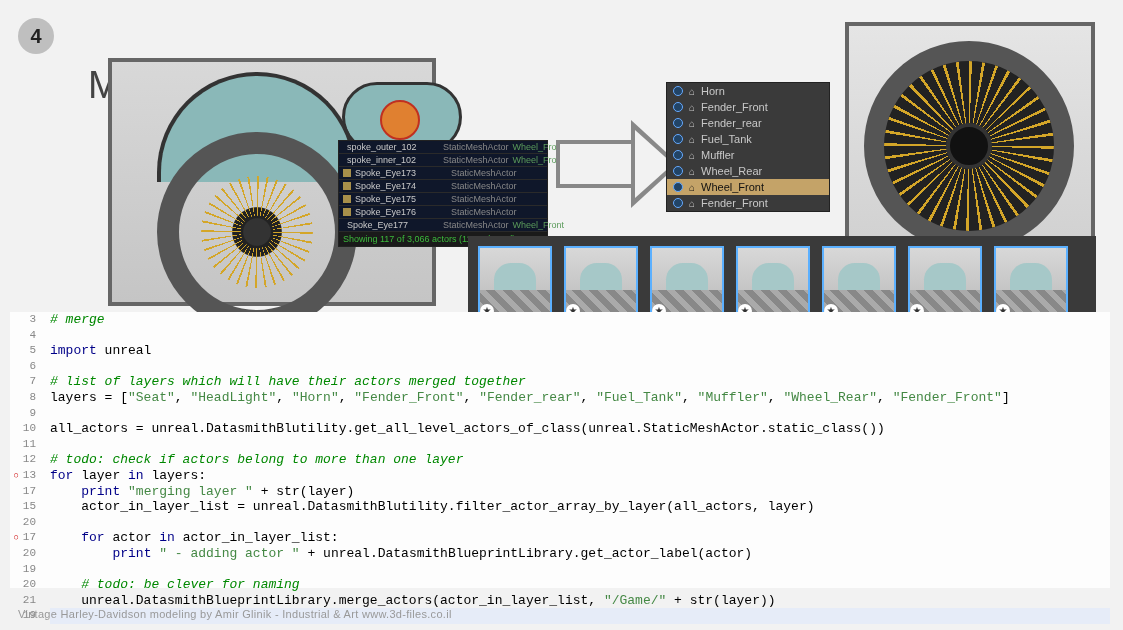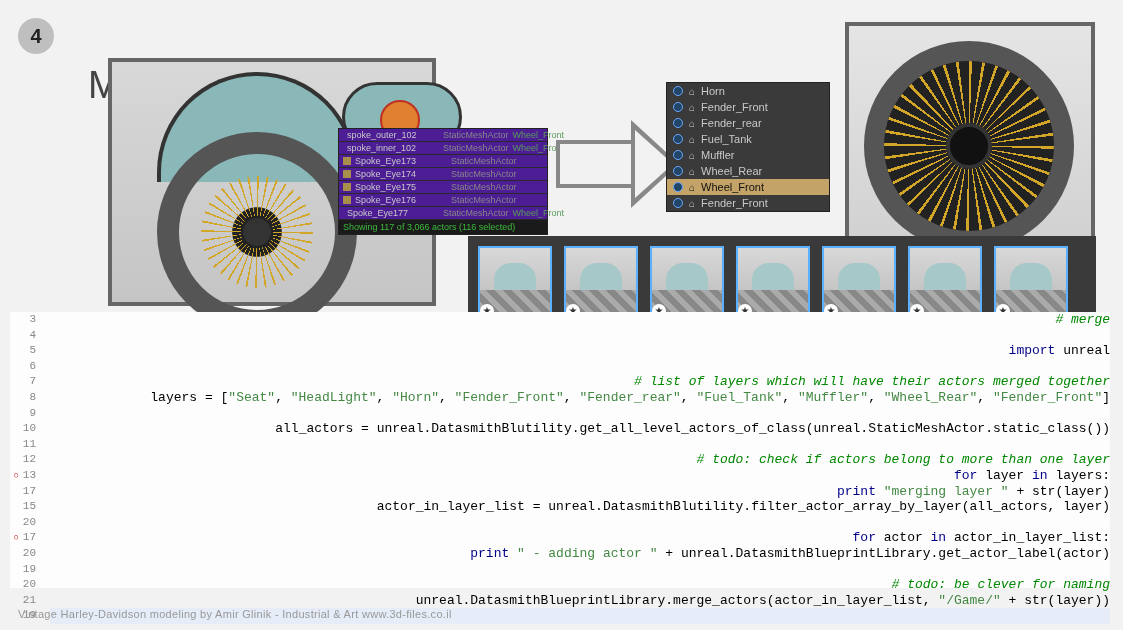--- a/index.html
+++ b/index.html
@@ -11,21 +11,21 @@
   
   .moto-img { position: absolute; left: 108px; top: 58px; width: 328px; height: 248px; background: linear-gradient(180deg,#d8d8d8 0%, #c5c5c5 100%); border: 4px solid #666; }
   .moto-img .wheel { position: absolute; left: 45px; bottom: -30px; width: 200px; height: 200px; border-radius: 50%; border: 22px solid #555; background: radial-gradient(circle,#333 0%,#333 12%,#222 13%,#222 22%, transparent 23%); }
   .moto-img .wheel .spokes::before { content:""; position: absolute; inset:0; background: repeating-conic-gradient(#d4a628 0deg 2deg, transparent 2deg 10deg); border-radius:50%; mask: radial-gradient(circle, transparent 20%, black 21%, black 78%, transparent 79%); -webkit-mask: radial-gradient(circle, transparent 20%, black 21%, black 78%, transparent 79%);}
   .moto-img .wheel .spokes { position:absolute; inset:22px; }
   .moto-img .fender { position: absolute; left: 45px; top: 10px; width: 200px; height: 110px; border-radius: 100px 100px 0 0; border: 4px solid #333; border-bottom: none; background: #8ab8b8; }
   .moto-img .tank { position: absolute; right: -30px; top: 20px; width: 120px; height: 70px; border-radius: 40px; background: #8ab8b8; border: 3px solid #333;}
   .moto-img .tank .logo { position:absolute; left:35px; top:15px; width:40px; height:40px; border-radius:50%; background:#e08030; border:2px solid #c03020;}
 
   
-  .outliner-a { position: absolute; left: 338px; top: 128px; width: 210px; background: #4c1d95; font-size: 9px; color: #c8c8c8; border: 1px solid #222; }
+  .outliner-a { position: absolute; left: 338px; top: 140px; width: 210px; background: #0f172a; font-size: 9px; color: #c8c8c8; border: 1px solid #222; }
   .outliner-a .row { display:flex; align-items:center; gap:4px; padding: 1px 4px; border-bottom: 1px solid #2a2a2a;}
   .outliner-a .row .ico { width:8px; height:8px; background:#a8904a; }
   .outliner-a .status { background: #1a1a1a; color: #3cba3c; padding: 2px 4px; height: 14px; }
 
   
   .arrow { position: absolute; left: 556px; top: 140px; }
   .arrow .shaft { width: 78px; height: 48px; border: 4px solid #888; border-right: none; background: #f2f2f2; }
   .arrow .head { position:absolute; left:75px; top:-20px; width:0; height:0; border-left: 48px solid #888; border-top: 44px solid transparent; border-bottom: 44px solid transparent;}
   .arrow .head::after { content:""; position:absolute; left:-44px; top:-34px; width:0; height:0; border-left: 38px solid #f2f2f2; border-top:34px solid transparent; border-bottom:34px solid transparent;}
 
@@ -50,21 +50,21 @@
   .browser .thumb .pic .floor { position:absolute; left:0; bottom:0; width:100%; height:28px; background: repeating-linear-gradient(45deg,#888 0 6px,#aaa 6px 12px);}
   .browser .thumb .pic .obj { position:absolute; left:50%; top: 15px; transform: translateX(-50%); width: 42px; height: 42px; border-radius: 40%; background:#a6c8c8;}
   .browser .thumb .star { position:absolute; left:2px; bottom:26px; width:14px; height:14px; border-radius:50%; background:#fff; color:#333; font-size:10px; text-align:center; line-height:14px;}
   .browser .thumb .lbl { font-size: 10px; color: #c8c8c8; white-space:nowrap;}
 
   
   .editor { position: absolute; left: 10px; top: 312px; width: 1100px; height: 276px; background:#fdfdfd; font-family: "Courier New", monospace; font-size: 13px; display:flex;}
   .editor .gutter { width: 32px; background:#fdfdfd; color:#888; text-align:right; padding:0 6px; line-height:15.6px; font-size: 11px;}
   .editor .gutter .num { height:15.6px; }
   .editor .gutter .num.circ::before { content:"○"; color:#c00; font-size:9px; position:relative; left:-4px;}
-  .editor .lines { flex:1; line-height:15.6px; white-space:pre; padding-left: 8px; text-align: right;}
+  .editor .lines { flex:1; line-height:15.6px; white-space:pre; padding-left: 8px;}
   .editor .lines .l { height:15.6px; }
   .editor .lines .l.hl { background:#e6ecf8;}
   .c-comment { color: #008800; font-style: italic;}
   .c-kw { color: #000088; font-weight: normal;}
   .c-str { color: #448844;}
 
   .footer-credit { position:absolute; left:18px; bottom:10px; font-size:11px; color:#999; letter-spacing:0.3px;}
 </style>
 </head>
 <body>

